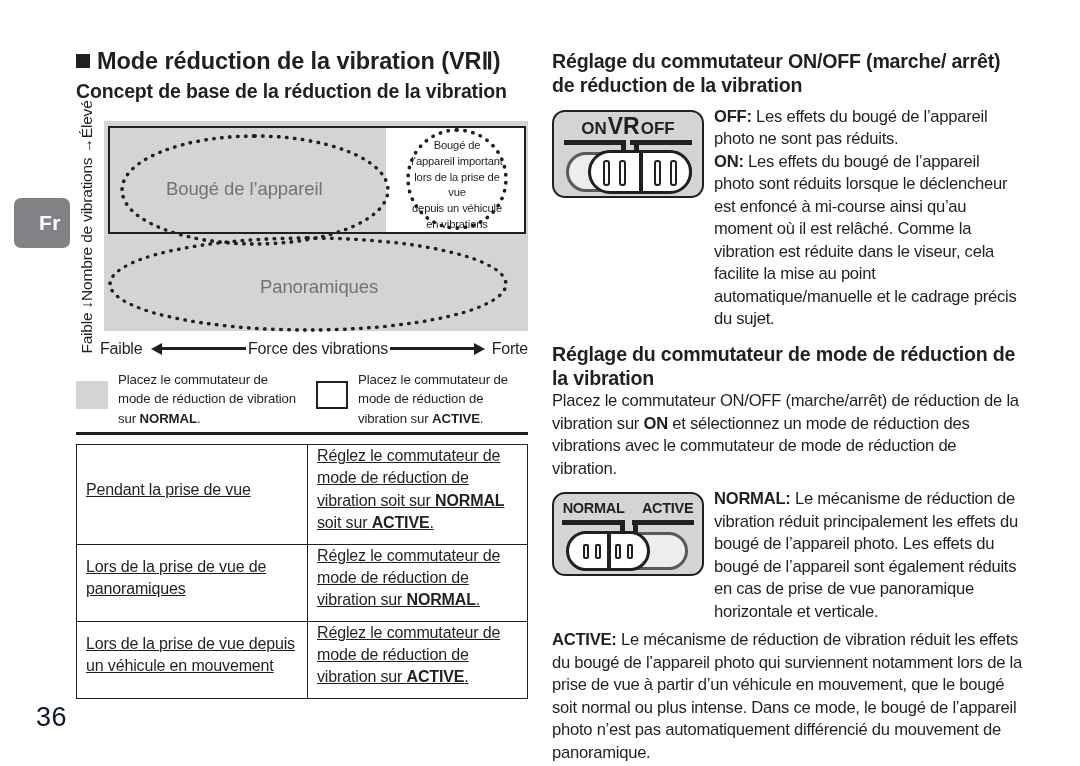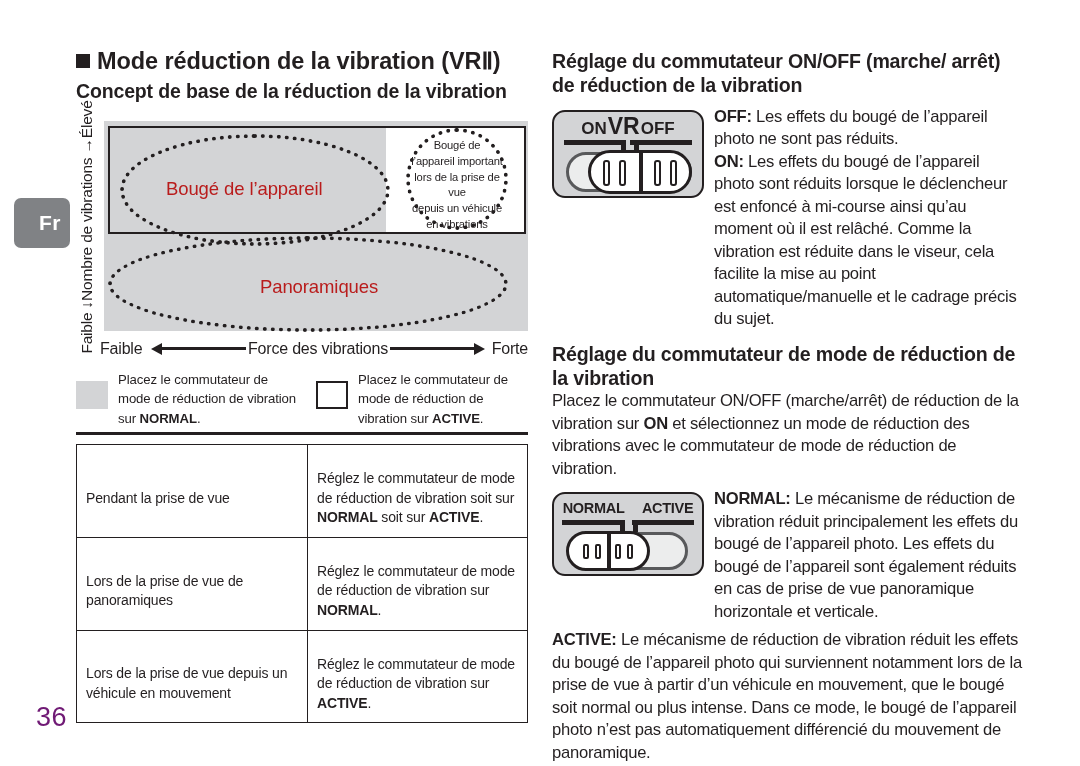--- a/index.html
+++ b/index.html
@@ -35,21 +35,21 @@
     box-sizing: border-box;
     letter-spacing: 0.5px;
   }
 
   
   .page-number {
     position: absolute;
     left: 36px;
     top: 702px;
     font-size: 27px;
-    color: #701a75;
+    color: #0f172a;
     letter-spacing: 0.5px;
   }
 
   
   .col-left {
     position: absolute;
     left: 76px;
     top: 48px;
     width: 452px;
   }
@@ -175,21 +175,21 @@
   }
   .ell-circle {
     left: 330px;
     top: 12px;
     width: 102px;
     height: 102px;
   }
   .ell-label {
     position: absolute;
     font-size: 18.5px;
-    color: #b91c1c;
+    color: #737373;
     white-space: nowrap;
     letter-spacing: -0.1px;
   }
   .lbl-camera {
     left: 90px;
     top: 62px;
   }
   .lbl-pan {
     left: 184px;
     top: 160px;
@@ -275,25 +275,26 @@
 
   
   .vr-table {
     margin-top: 9px;
     width: 452px;
     border-collapse: collapse;
     table-layout: fixed;
   }
   .vr-table td {
     border: 1.6px solid #231f20;
-    padding: 24px 9px 9px 9px;
+    padding: 0 9px 9px 9px;
     vertical-align: middle;
-    font-size: 14px;
+    font-size: 16px;
     line-height: 1.40;
     letter-spacing: -0.15px;
+    text-decoration: underline;
   }
   .vr-table td.c1 { width: 212px; }
   .vr-table td.c2 { vertical-align: top; }
 
   
   .switch-row {
     display: flex;
     align-items: flex-start;
     margin-top: 8px;
     justify-content: space-between;

